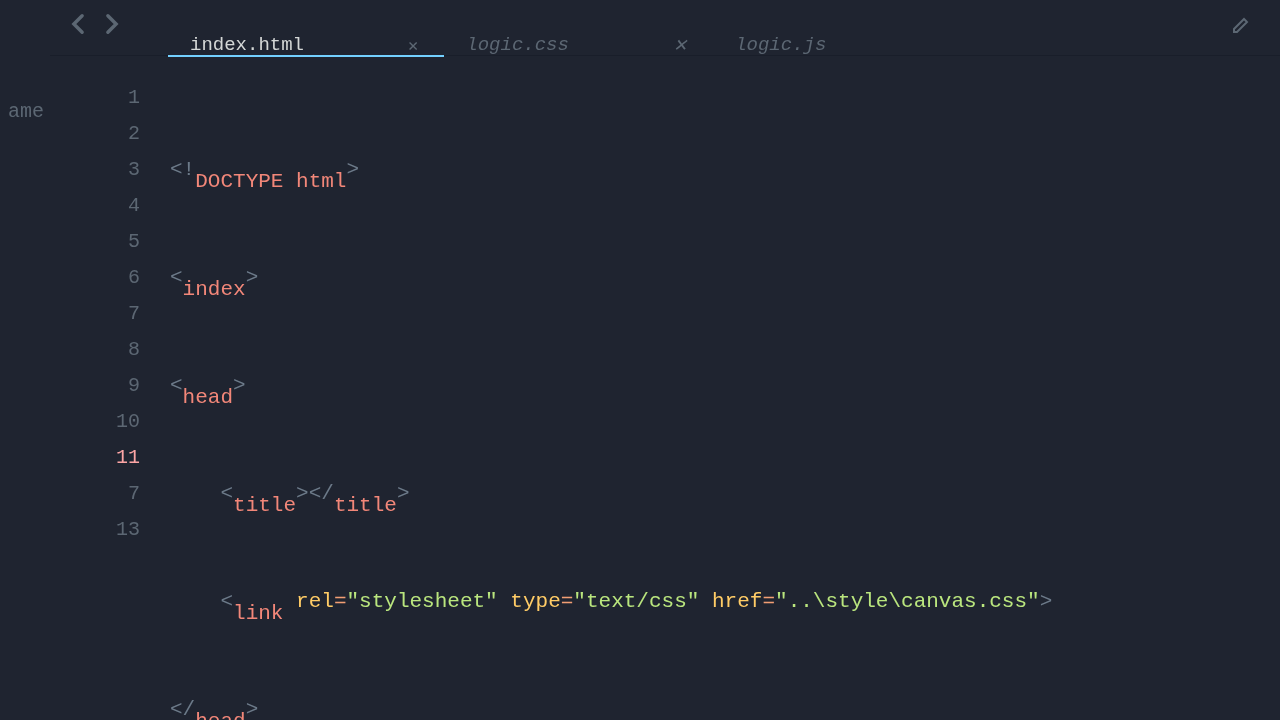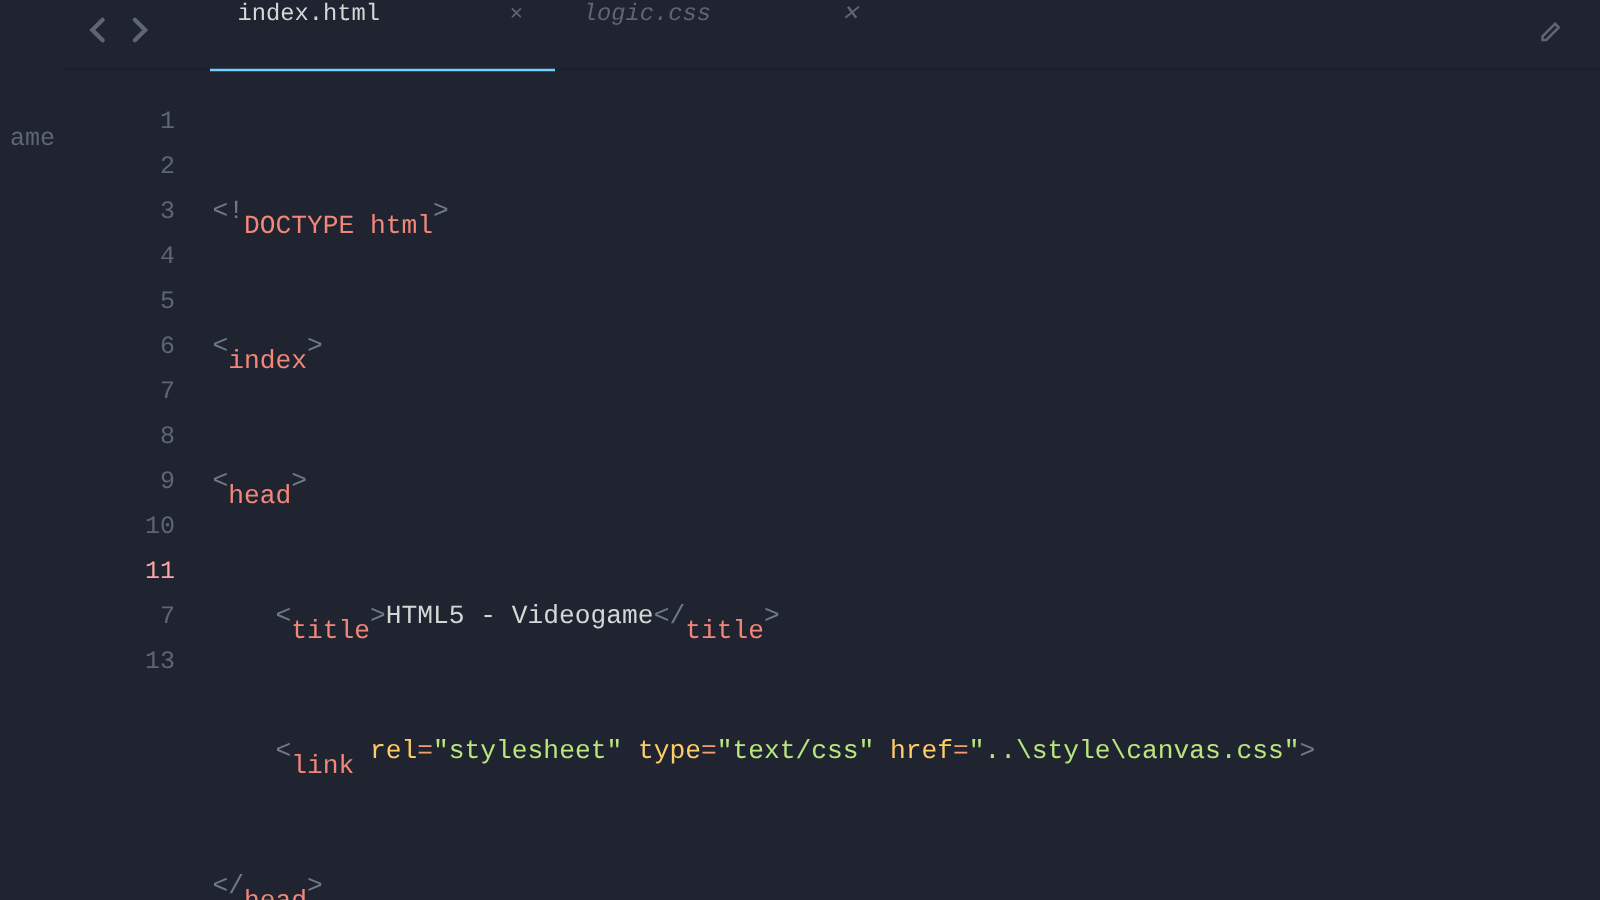--- a/index.html
+++ b/index.html
@@ -48,21 +48,21 @@
       color: #5c6773;
       font-size: 22px;
       cursor: pointer;
     }
     .tabs {
       display: flex;
       flex: 1;
     }
     .tab {
       display: flex;
-      align-items: flex-start;
+      align-items: flex-end;
       padding: 0 22px;
       height: 56px;
       cursor: pointer;
       gap: 100px;
       color: #5c6773;
       font-style: italic;
       font-size: 19px;
       position: relative;
     }
     .tab.active {
@@ -144,20 +144,23 @@
       </span>
     </div>
     <div class="tabs">
       <div class="tab active">
         <span>index.html</span>
         <span class="tab-close">✕</span>
       </div>
       <div class="tab">
         <span>logic.css</span>
         <span class="tab-close">✕</span>
+      </div>
+      <div class="tab" style="gap:40px;">
+        <span>logic.js</span>
       </div>
     </div>
     <div class="tab-actions">
       <span class="pencil">
         <svg width="18" height="18" viewBox="0 0 18 18">
             <path d="M2 16 L2 13 L12 3 L15 6 L5 16 Z M12 3 L15 6" stroke="#5c6773" stroke-width="2" fill="none"></path>
           </svg>
       </span>
     </div>
   </div>
@@ -175,21 +178,21 @@
       <div>9</div>
       <div>10</div>
       <div style="color:#fca5a5;">11</div>
       <div>7</div>
       <div>13</div>
     </div>
     <div class="code">
       <div class="line"><span class="punct">&lt;!</span><span class="tag">DOCTYPE html</span><span class="punct">&gt;</span></div>
       <div class="line"><span class="punct">&lt;</span><span class="tag">index</span><span class="punct">&gt;</span></div>
       <div class="line"><span class="punct">&lt;</span><span class="tag">head</span><span class="punct">&gt;</span></div>
-      <div class="line"><span>    </span><span class="punct">&lt;</span><span class="tag">title</span><span class="punct">&gt;</span><span class="text">HTML5 - Videogame</span><span class="punct">&lt;/</span><span class="tag">title</span><span class="punct">&gt;</span></div>
+      <div class="line"><span>    </span><span class="punct">&lt;</span><span class="tag">title</span><span class="punct">&gt;</span><span class="punct">&lt;/</span><span class="tag">title</span><span class="punct">&gt;</span></div>
       <div class="line"><span>    </span><span class="punct">&lt;</span><span class="tag">link</span><span> </span><span class="attr">rel</span><span class="op">=</span><span class="str">"stylesheet"</span><span> </span><span class="attr">type</span><span class="op">=</span><span class="str">"text/css"</span><span> </span><span class="attr">href</span><span class="op">=</span><span class="str">"..\style\canvas.css"</span><span class="punct">&gt;</span></div>
       <div class="line"><span class="punct">&lt;/</span><span class="tag">head</span><span class="punct">&gt;</span></div>
       
       
       
       
       
       
       
     </div>

